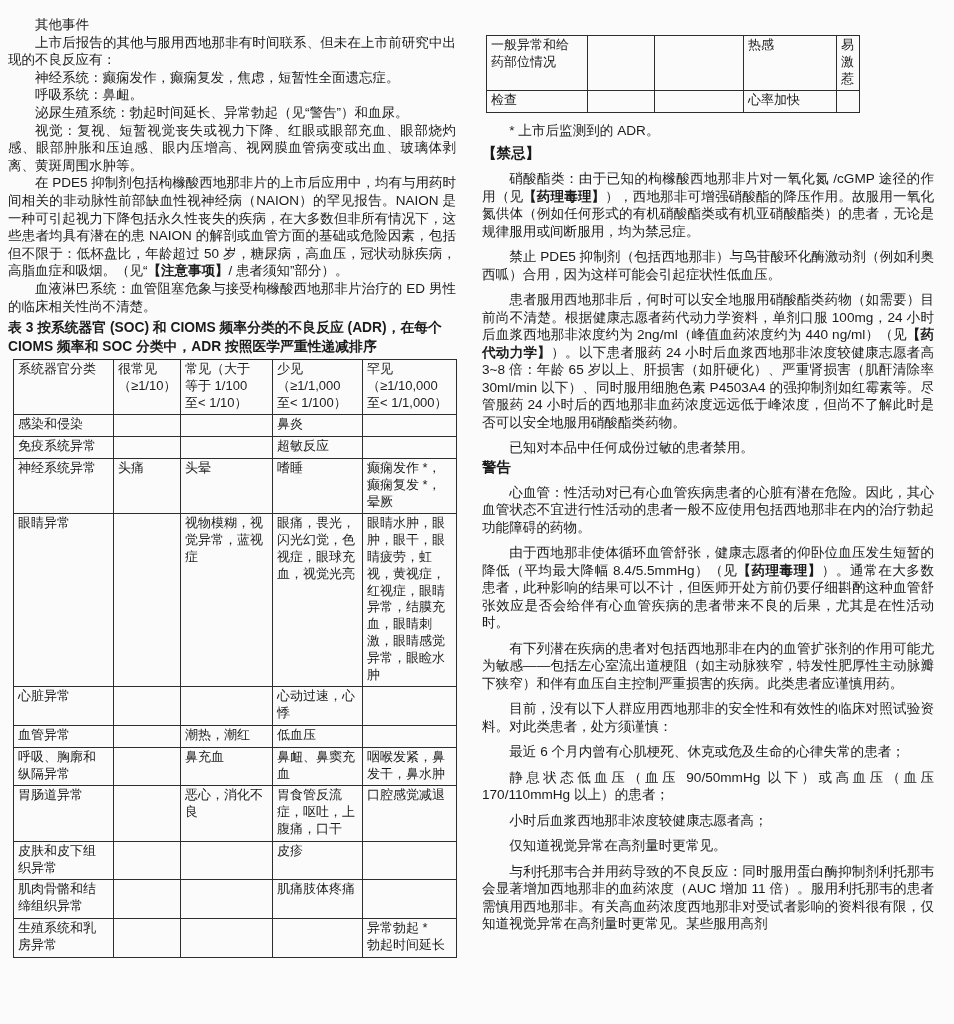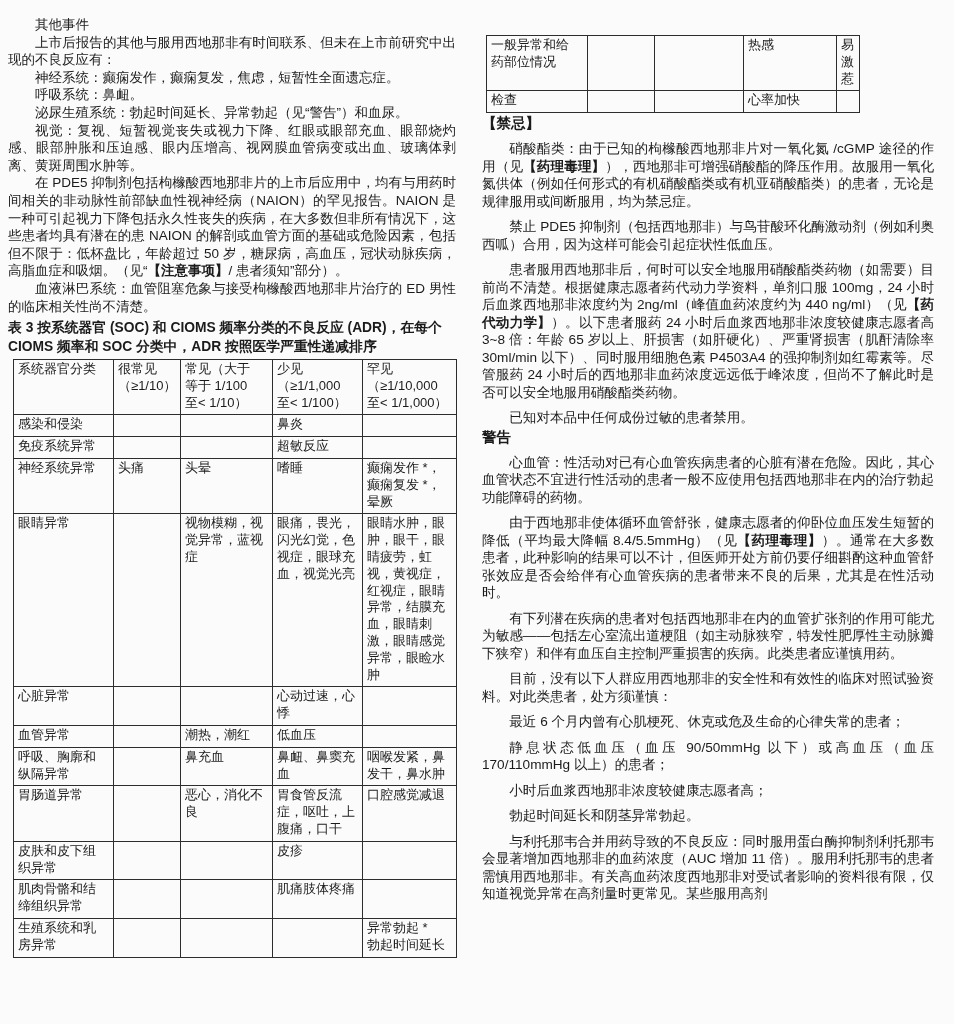--- a/index.html
+++ b/index.html
@@ -218,32 +218,33 @@
         <tr>
           <td>检查</td>
           <td></td>
           <td></td>
           <td>心率加快</td>
           <td></td>
         </tr>
       </tbody>
     </table>
 
+    <p class="footnote">* 上市后监测到的 ADR。</p>
 
     <h3 class="h">【禁忌】</h3>
     <p class="p">硝酸酯类：由于已知的枸橼酸西地那非片对一氧化氮 /cGMP 途径的作用（见<b>【药理毒理】</b>），西地那非可增强硝酸酯的降压作用。故服用一氧化氮供体（例如任何形式的有机硝酸酯类或有机亚硝酸酯类）的患者，无论是规律服用或间断服用，均为禁忌症。</p>
     <p class="p">禁止 PDE5 抑制剂（包括西地那非）与鸟苷酸环化酶激动剂（例如利奥西呱）合用，因为这样可能会引起症状性低血压。</p>
     <p class="p">患者服用西地那非后，何时可以安全地服用硝酸酯类药物（如需要）目前尚不清楚。根据健康志愿者药代动力学资料，单剂口服 100mg，24 小时后血浆西地那非浓度约为 2ng/ml（峰值血药浓度约为 440 ng/ml）（见<b>【药代动力学】</b>）。以下患者服药 24 小时后血浆西地那非浓度较健康志愿者高 3~8 倍：年龄 65 岁以上、肝损害（如肝硬化）、严重肾损害（肌酐清除率 30ml/min 以下）、同时服用细胞色素 P4503A4 的强抑制剂如红霉素等。尽管服药 24 小时后的西地那非血药浓度远远低于峰浓度，但尚不了解此时是否可以安全地服用硝酸酯类药物。</p>
     <p class="p">已知对本品中任何成份过敏的患者禁用。</p>
 
     <h3 class="h">警告</h3>
     <p class="p">心血管：性活动对已有心血管疾病患者的心脏有潜在危险。因此，其心血管状态不宜进行性活动的患者一般不应使用包括西地那非在内的治疗勃起功能障碍的药物。</p>
     <p class="p">由于西地那非使体循环血管舒张，健康志愿者的仰卧位血压发生短暂的降低（平均最大降幅 8.4/5.5mmHg）（见<b>【药理毒理】</b>）。通常在大多数患者，此种影响的结果可以不计，但医师开处方前仍要仔细斟酌这种血管舒张效应是否会给伴有心血管疾病的患者带来不良的后果，尤其是在性活动时。</p>
     <p class="p">有下列潜在疾病的患者对包括西地那非在内的血管扩张剂的作用可能尤为敏感——包括左心室流出道梗阻（如主动脉狭窄，特发性肥厚性主动脉瓣下狭窄）和伴有血压自主控制严重损害的疾病。此类患者应谨慎用药。</p>
     <p class="p">目前，没有以下人群应用西地那非的安全性和有效性的临床对照试验资料。对此类患者，处方须谨慎：</p>
     <p class="p">最近 6 个月内曾有心肌梗死、休克或危及生命的心律失常的患者；</p>
     <p class="p">静息状态低血压（血压 90/50mmHg 以下）或高血压（血压 170/110mmHg 以上）的患者；</p>
     <p class="p">小时后血浆西地那非浓度较健康志愿者高；</p>
-    <p class="p">勃起时间延长和阴茎异常勃起。</p>
+    <p class="p">仅知道视觉异常在高剂量时更常见。</p>
     <p class="p">与利托那韦合并用药导致的不良反应：同时服用蛋白酶抑制剂利托那韦会显著增加西地那非的血药浓度（AUC 增加 11 倍）。服用利托那韦的患者需慎用西地那非。有关高血药浓度西地那非对受试者影响的资料很有限，仅知道视觉异常在高剂量时更常见。某些服用高剂</p>
   </div>
 
 </div>
 
 </body></html>

